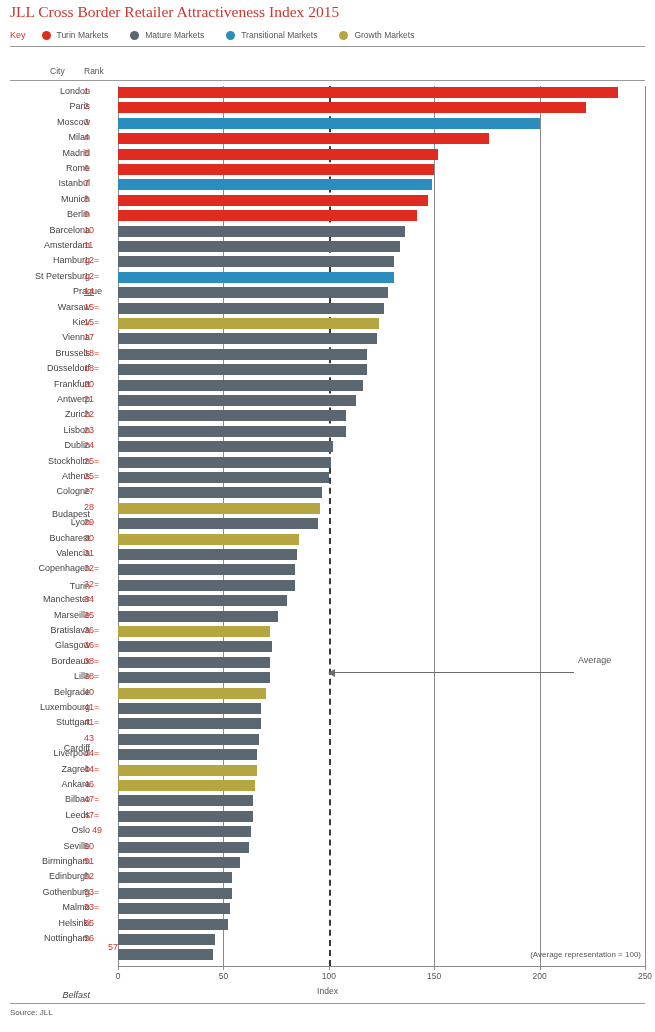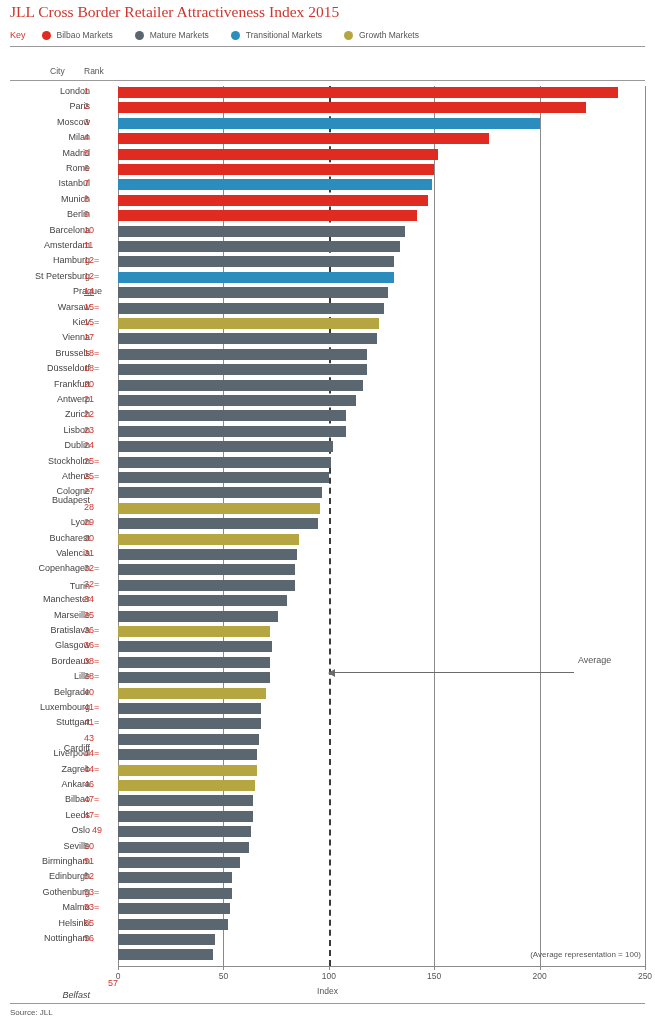--- a/index.html
+++ b/index.html
@@ -215,21 +215,21 @@
 </style>
 </head>
 <body>
 
 <div id="title">JLL Cross Border Retailer Attractiveness Index 2015</div>
 
 <div id="legend">
   <span class="key-label">Key</span>
   <span class="legend-item">
     <span class="dot" style="background:#e02b20"></span>
-    <span class="legend-text">Bilbao Markets</span>
+    <span class="legend-text">Turin Markets</span>
   </span>
   <span class="legend-item">
     <span class="dot" style="background:#5a6670"></span>
     <span class="legend-text">Mature Markets</span>
   </span>
   <span class="legend-item">
     <span class="dot" style="background:#2b8cbe"></span>
     <span class="legend-text">Transitional Markets</span>
   </span>
   <span class="legend-item">
@@ -292,21 +292,21 @@
     <div class="row-city" style="top: 424.8px;">Lisbon</div>
     <div class="row-rank" style="top: 424.8px;">23</div>
     <div class="row-city" style="top: 440.2px;">Dublin</div>
     <div class="row-rank" style="top: 440.2px;">24</div>
     <div class="row-city" style="top: 455.6px;">Stockholm</div>
     <div class="row-rank" style="top: 455.6px;">25=</div>
     <div class="row-city" style="top: 471px;">Athens</div>
     <div class="row-rank" style="top: 471px;">25=</div>
     <div class="row-city" style="top: 486.4px;">Cologne</div>
     <div class="row-rank" style="top: 486.4px;">27</div>
-    <div class="row-city" style="top: 495px;">Budapest</div>
+    <div class="row-city" style="top: 509px;">Budapest</div>
     <div class="row-rank" style="top: 501.8px; text-align: center;">28</div>
     <div class="row-city" style="top: 517.2px;">Lyon</div>
     <div class="row-rank" style="top: 517.2px;">29</div>
     <div class="row-city" style="top: 532.6px;">Bucharest</div>
     <div class="row-rank" style="top: 532.6px;">30</div>
     <div class="row-city" style="top: 548px;">Valencia</div>
     <div class="row-rank" style="top: 548px;">31</div>
     <div class="row-city" style="top: 563.4px;">Copenhagen</div>
     <div class="row-rank" style="top: 563.4px;">32=</div>
     <div class="row-city" style="top: 581px;">Turin</div>
@@ -351,21 +351,21 @@
     <div class="row-rank" style="top: 871.4px;">52</div>
     <div class="row-city" style="top: 886.8px;">Gothenburg</div>
     <div class="row-rank" style="top: 886.8px;">53=</div>
     <div class="row-city" style="top: 902.2px;">Malmø</div>
     <div class="row-rank" style="top: 902.2px;">53=</div>
     <div class="row-city" style="top: 917.6px;">Helsinki</div>
     <div class="row-rank" style="top: 917.6px;">55</div>
     <div class="row-city" style="top: 933px;">Nottingham</div>
     <div class="row-rank" style="top: 933px;">56</div>
     <div class="row-city" style="top: 990px; font-style: italic;">Belfast</div>
-    <div class="row-rank" style="top: 978px; padding-left: 24px;">57</div>
+    <div class="row-rank" style="top: 942px; padding-left: 24px;">57</div>
   </div>
 
 <div id="plot">
   <div id="gridlines">
       <div class="gridline" style="left: 105.4px;"></div>
       <div class="gridline" style="left: 316.2px;"></div>
       <div class="gridline" style="left: 421.6px;"></div>
       <div class="gridline" style="left: 527px;"></div>
       <div class="gridline" style="left: 0px;"></div>
       <div class="avgline" style="left: 210.8px;"></div>

